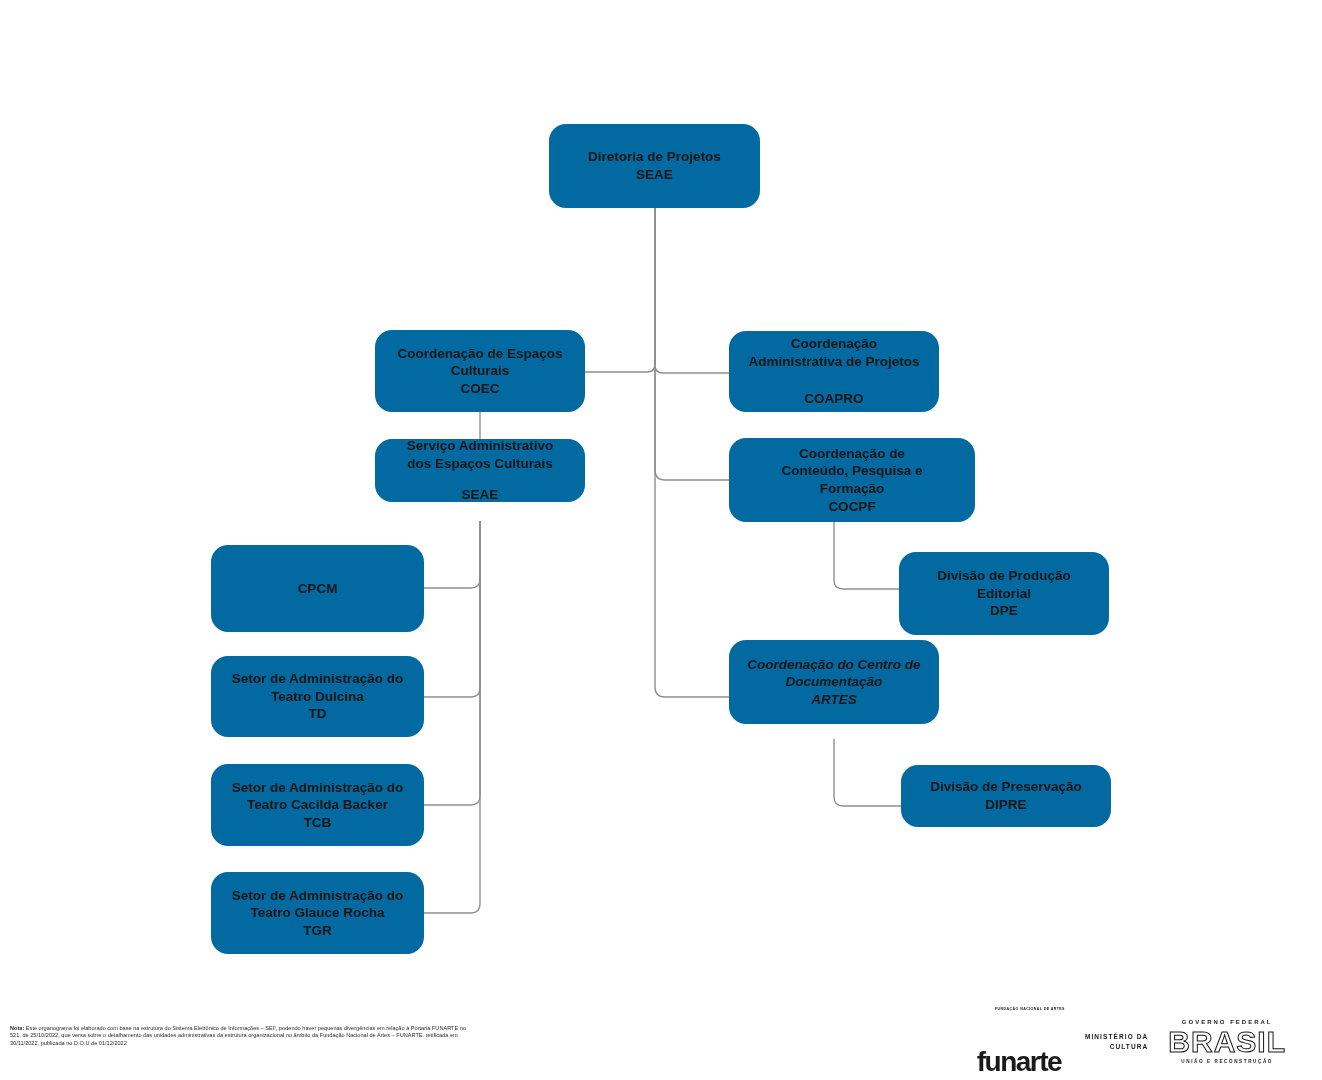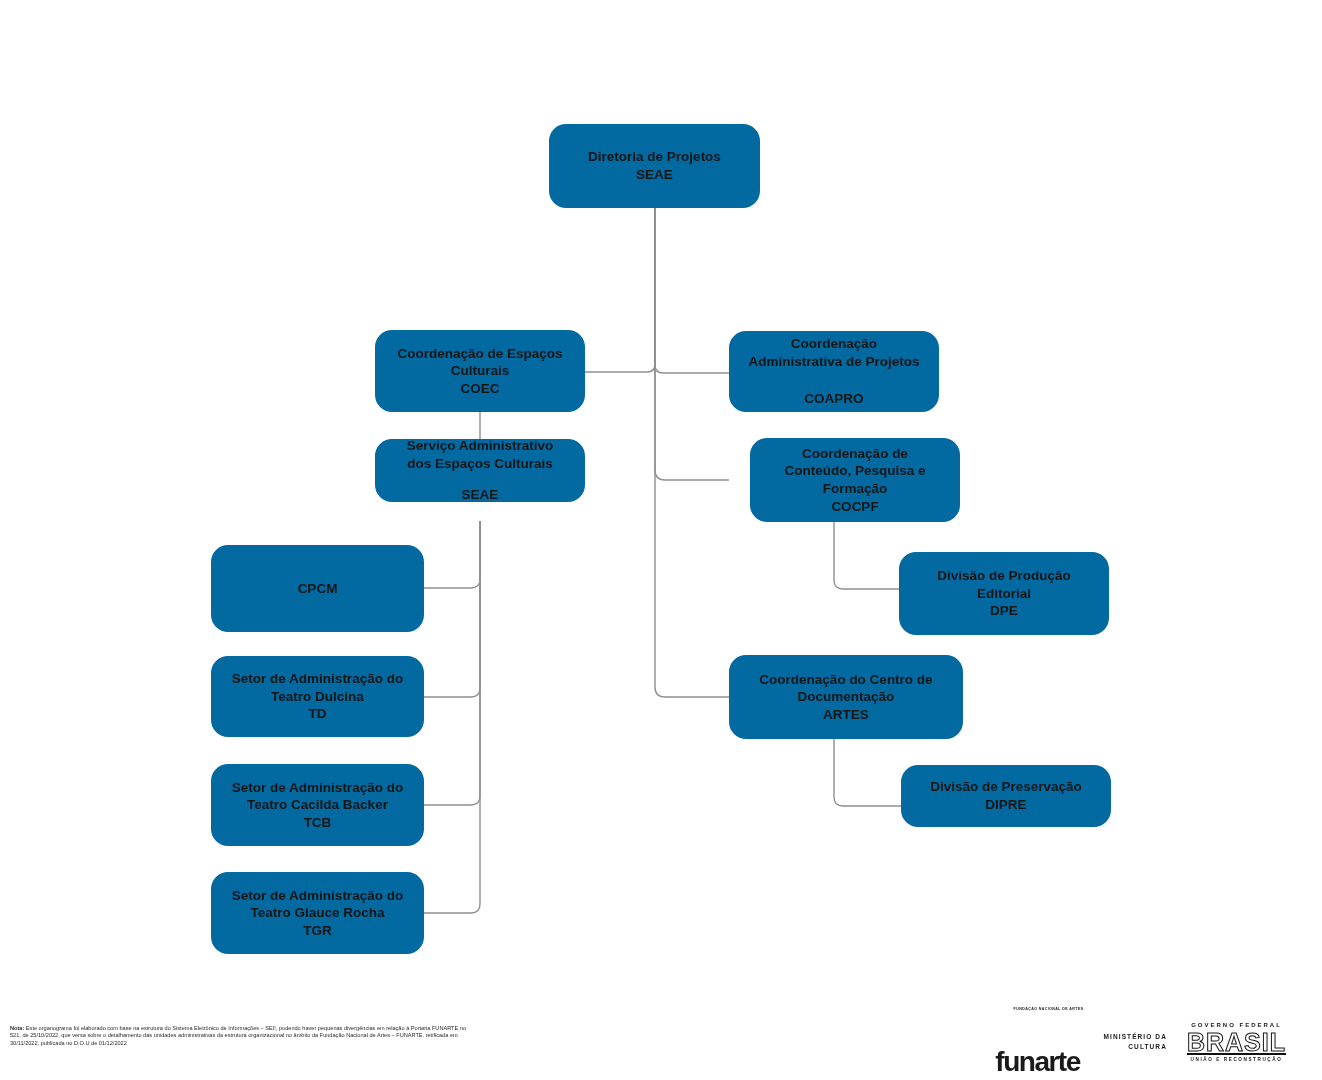--- a/index.html
+++ b/index.html
@@ -32,22 +32,22 @@
     position:absolute;right:36px;top:1017px;height:50px;
     display:flex;align-items:center;gap:20px;color:#1a1a1a;
   }
   .logo-funarte{display:flex;flex-direction:column;align-items:center;line-height:1;gap:36px;}
   .funarte-caption{font-size:3.6px;font-weight:bold;letter-spacing:.4px;margin-left:22px;margin-bottom:1px;}
   .funarte-wordmark{font-size:28px;font-weight:bold;letter-spacing:-1.5px;}
   .logo-minc{text-align:right;font-weight:bold;font-size:6.5px;letter-spacing:1.1px;line-height:1.6;}
   .logo-govbr{display:flex;flex-direction:column;align-items:center;line-height:1;}
   .govbr-header{font-size:6px;font-weight:bold;letter-spacing:2px;margin-bottom:2px;}
   .govbr-wordmark{
-    font-size:25px;font-weight:bold;letter-spacing:1px;
-    color:transparent;text-decoration:underline;-webkit-text-stroke:1px #111;
+    font-size:30px;font-weight:bold;letter-spacing:1px;
+    color:transparent;-webkit-text-stroke:1px #111;
   }
   .govbr-tagline{font-size:4.6px;font-weight:bold;letter-spacing:1.6px;margin-top:3px;}
 </style>
 </head>
 <body>
 
 <div class="canvas">
 
   <svg class="connectors" viewBox="0 0 1322 1080" fill="none" stroke="#8f8f8f" stroke-width="1.4">
     <path d="M655,208 V364 Q655,372 647,372 H585"></path>
@@ -79,21 +79,21 @@
 Administrativa de Projetos</div>
     <div class="node-sigla">COAPRO</div>
   </div>
 
   <div class="node" style="left:375px;top:439px;width:210px;height:63px;gap:14px;">
     <div class="node-name">Serviço Administrativo
 dos Espaços Culturais</div>
     <div class="node-sigla">SEAE</div>
   </div>
 
-  <div class="node" style="left:729px;top:438px;width:210px;height:84px;margin-left:21px;">
+  <div class="node" style="left:729px;top:438px;width:246px;height:84px;">
     <div class="node-name">Coordenação de
 Conteúdo, Pesquisa e
 Formação</div>
     <div class="node-sigla">COCPF</div>
   </div>
 
   <div class="node" style="left:211px;top:545px;width:213px;height:87px;">
     <div class="node-sigla">CPCM</div>
   </div>
 
@@ -102,21 +102,21 @@
 Editorial</div>
     <div class="node-sigla">DPE</div>
   </div>
 
   <div class="node" style="left:211px;top:656px;width:213px;height:81px;">
     <div class="node-name">Setor de Administração do
 Teatro Dulcina</div>
     <div class="node-sigla">TD</div>
   </div>
 
-  <div class="node" style="left:729px;top:655px;width:234px;height:84px;">
+  <div class="node" style="left:729px;top:640px;width:210px;height:84px;font-style:italic;">
     <div class="node-name">Coordenação do Centro de
 Documentação</div>
     <div class="node-sigla">ARTES</div>
   </div>
 
   <div class="node" style="left:211px;top:764px;width:213px;height:82px;">
     <div class="node-name">Setor de Administração do
 Teatro Cacilda Backer</div>
     <div class="node-sigla">TCB</div>
   </div>

